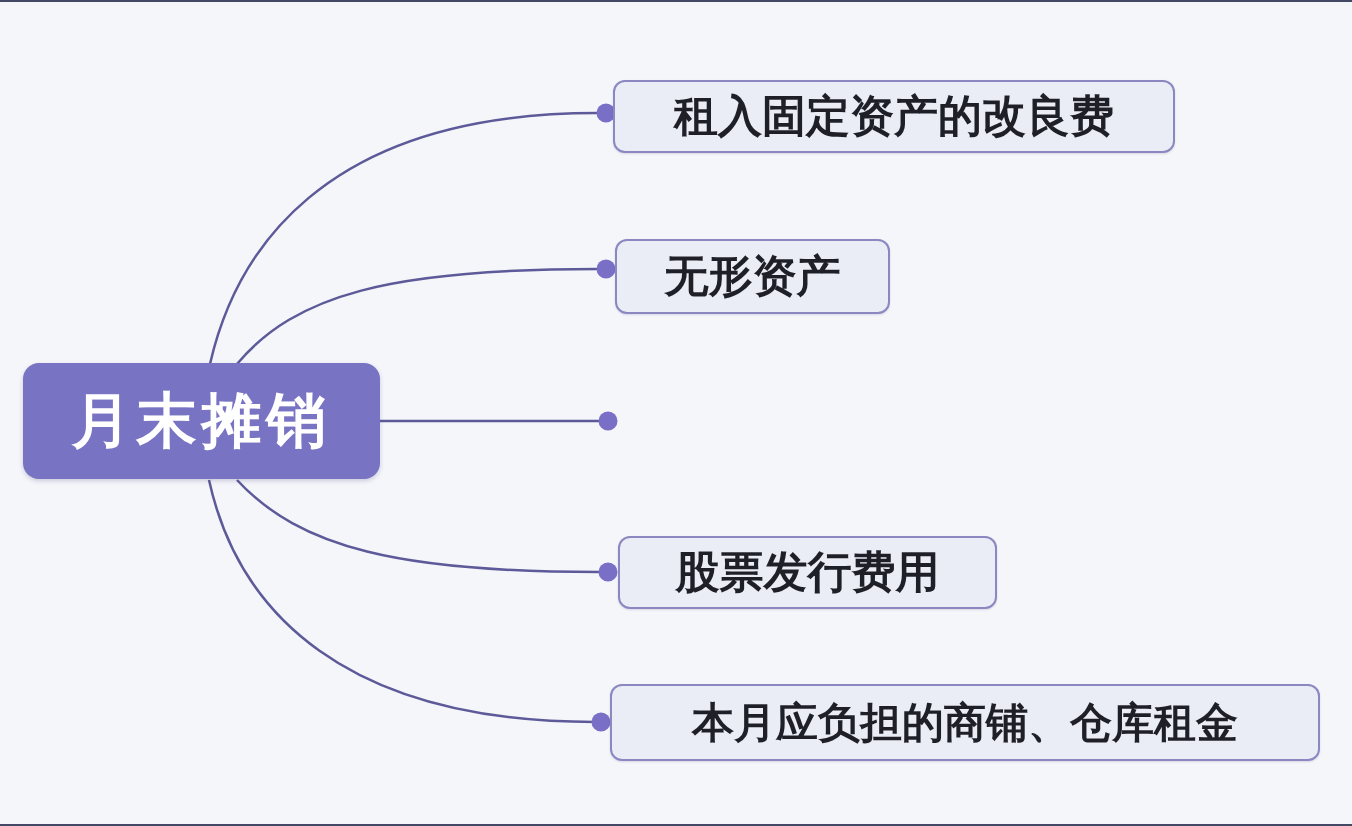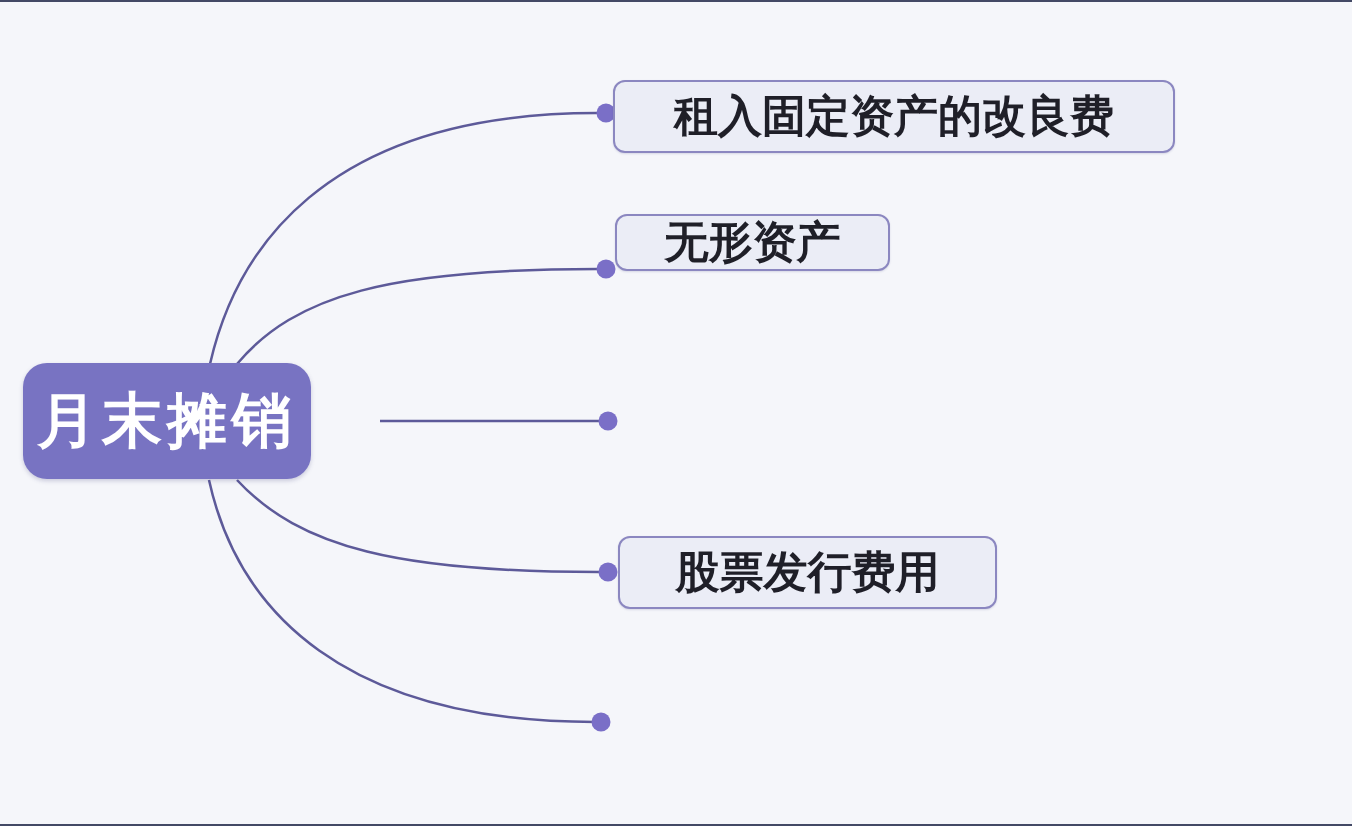--- a/index.html
+++ b/index.html
@@ -16,40 +16,40 @@
   svg.wires{position:absolute;left:0;top:0;width:1352px;height:826px;}
   .wire{fill:none;stroke:#5d5a99;stroke-width:2.5px;}
   .dot{fill:#7a6fc7;}
   .node{
     position:absolute;
     display:flex;align-items:center;justify-content:center;
     box-sizing:border-box;
     white-space:nowrap;
   }
   .root-node{
-    left:23px;top:363px;width:288px;height:116px;
+    left:23px;top:363px;width:357px;height:116px;
     background:#7873c2;
-    border-radius:24px;
+    border-radius:16px;
     color:#ffffff;
     font-size:60px;
     font-weight:bold;
     letter-spacing:5px;
     box-shadow:0 2px 4px rgba(70,70,130,0.25);
   }
   .branch-node{
     background:#ebedf6;
     border:2px solid #8b87c0;
     border-radius:12px;
     color:#1f1f28;
     font-size:44px;
     font-weight:bold;
     box-shadow:0 1px 2px rgba(80,80,140,0.18);
   }
   .branch-1{left:613px;top:80px;width:562px;height:73px;}
-  .branch-2{left:615px;top:214px;width:275px;height:57px;}
+  .branch-2{left:615px;top:239px;width:275px;height:75px;}
   .branch-3{left:617px;top:384px;width:224px;height:74px;}
   .branch-4{left:618px;top:536px;width:379px;height:73px;}
   .branch-5{left:610px;top:684px;width:710px;height:77px;font-size:42px;}
 </style>
 </head>
 <body>
 
 <div class="canvas">
 
   <div class="edge-bar top"></div>
@@ -77,16 +77,19 @@
 
   <div class="node branch-node branch-2">
     <span>无形资产</span>
   </div>
 
 
   <div class="node branch-node branch-4">
     <span>股票发行费用</span>
   </div>
 
+  <div class="node branch-node branch-5">
+    <span>本月应负担的商铺、仓库租金</span>
+  </div>
 
   <div class="edge-bar bottom"></div>
 
 </div>
 
 </body></html>

